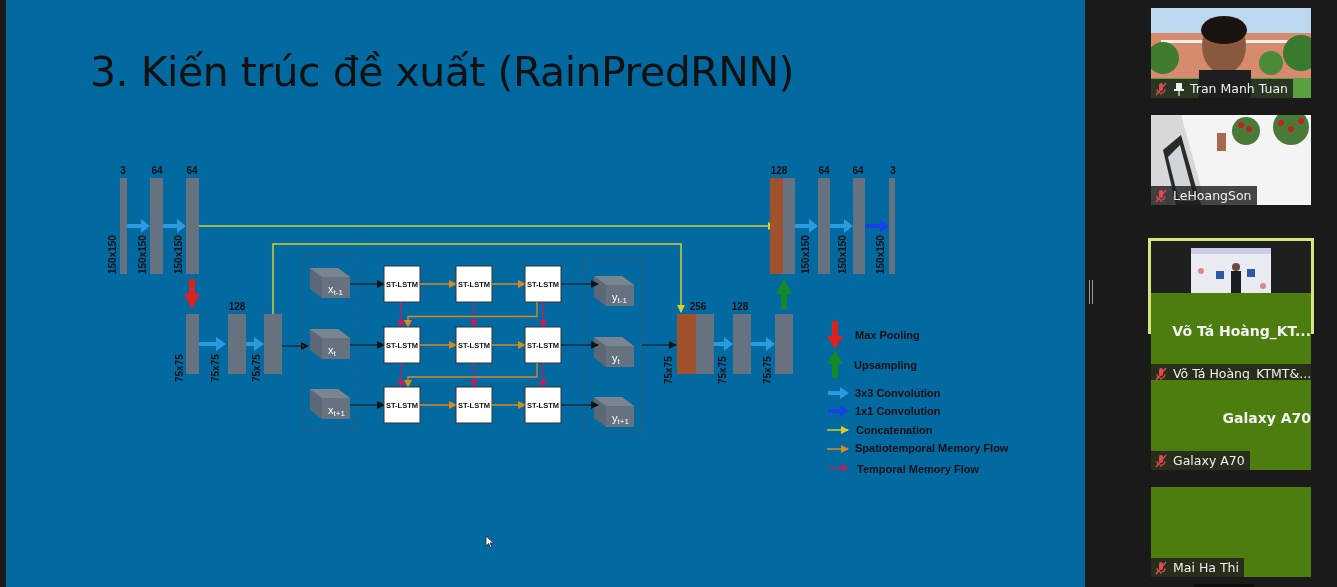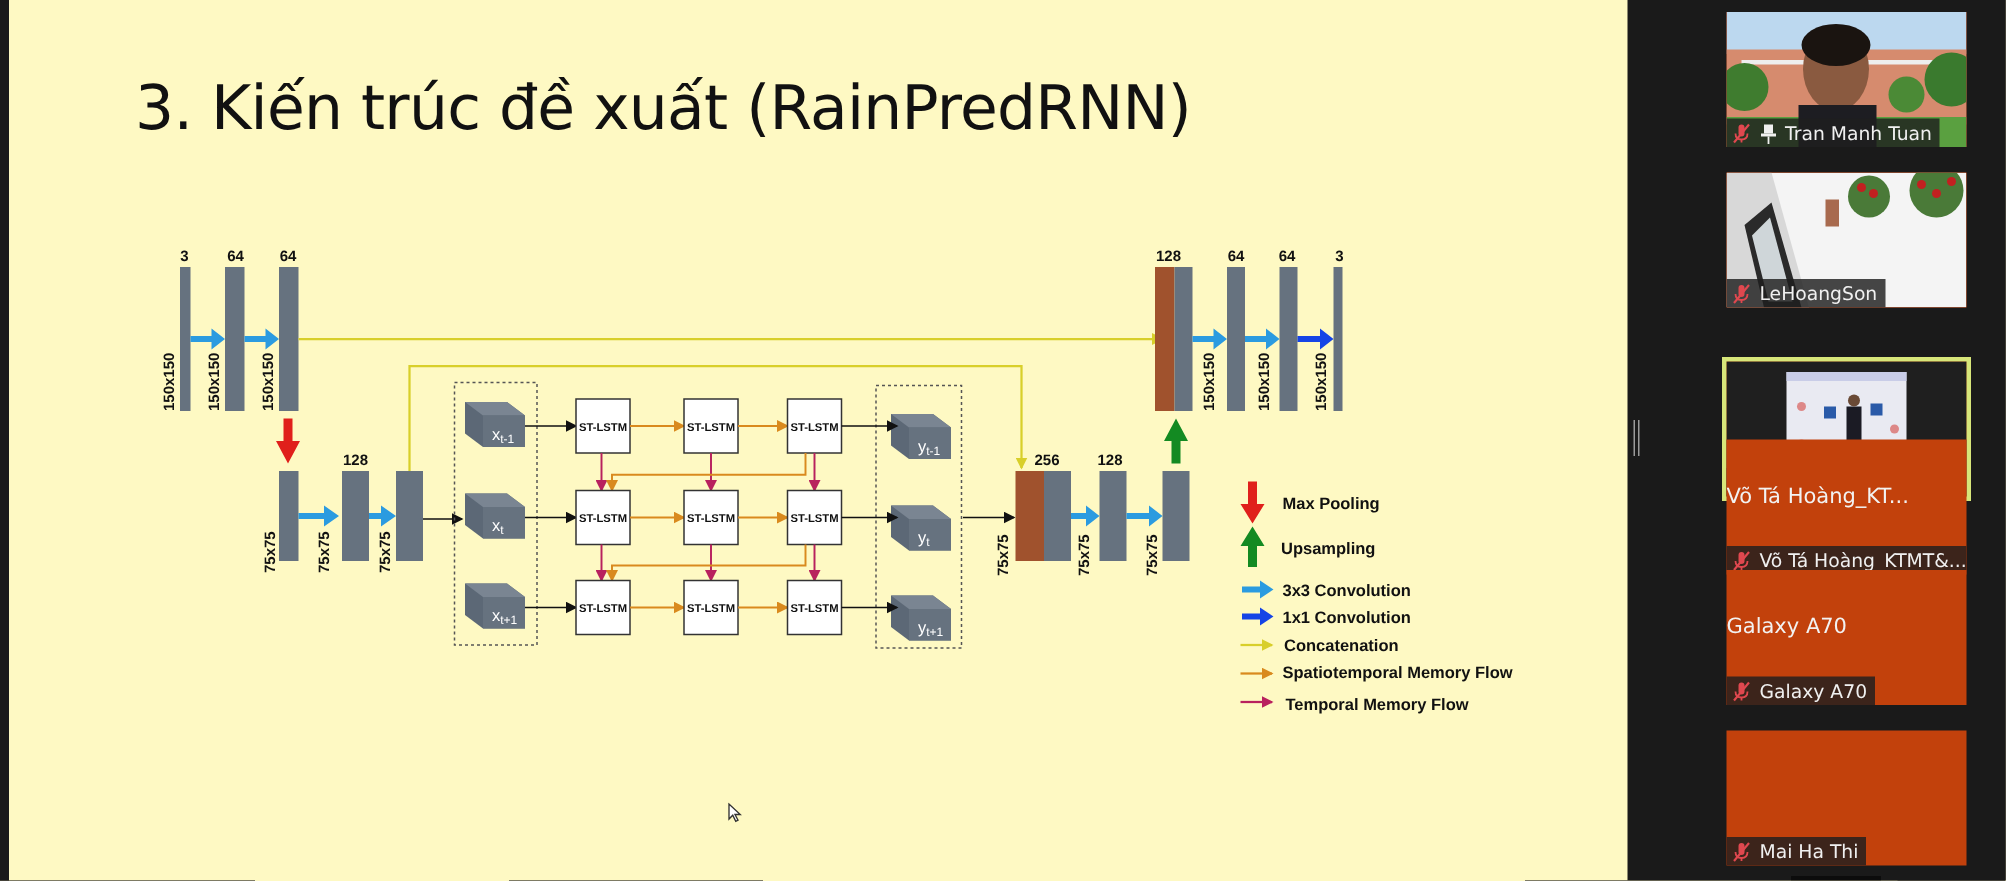--- a/index.html
+++ b/index.html
@@ -1,32 +1,32 @@
 <!DOCTYPE html>
 <html><head>
 <meta charset="utf-8">
 <style>
   * { box-sizing: border-box; margin: 0; padding: 0; }
   html, body { width: 1337px; height: 587px; overflow: hidden; background: #1a1a1a; }
   body { position: relative; font-family: "Liberation Sans", sans-serif; }
 
   .left-bar { position: absolute; left: 0; top: 0; width: 6px; height: 587px; background: #1a1a1a; }
-  .slide { position: absolute; left: 6px; top: 0; width: 1259px; height: 587px; background: #fef9c3; overflow: hidden; }
+  .slide { position: absolute; left: 6px; top: 0; width: 1259px; height: 587px; background: #0369a1; overflow: hidden; }
   .slide-title { position: absolute; left: 84px; top: 48px; font-family: "DejaVu Sans", sans-serif; font-size: 41px; font-weight: normal; color: #111; letter-spacing: -0.5px; white-space: nowrap; }
   .diagram { position: absolute; left: 0; top: 0; width: 1079px; height: 587px; }
   .cursor { position: absolute; left: 479px; top: 535px; }
 
   .panel { position: absolute; left: 1085px; top: 0; width: 252px; height: 587px; background: #1a1a1a; }
   .divider-handle { position: absolute; left: 1089px; top: 280px; width: 5px; height: 24px; }
   .divider-handle span { position: absolute; top: 0; width: 1px; height: 24px; background: #9a9a9a; }
 
-  .tile { position: absolute; left: 1151px; width: 160px; height: 90px; background: #c2410c; overflow: hidden; }
+  .tile { position: absolute; left: 1151px; width: 160px; height: 90px; background: #4d7c0f; overflow: hidden; }
   .tile.active { outline: 3px solid #d7e67a; outline-offset: 0px; margin-top: 43px; }
   .tile .video { position: absolute; inset: 0; }
-  .tile .center-name { position: absolute; left: 0; right: 0; top: 30px; text-align: left; color: #f2f2f2; font-weight: normal; font-size: 14px; font-family: "DejaVu Sans", sans-serif; white-space: nowrap; }
+  .tile .center-name { position: absolute; left: 0; right: 0; top: 30px; text-align: right; color: #f2f2f2; font-weight: bold; font-size: 14px; font-family: "DejaVu Sans", sans-serif; white-space: nowrap; }
   .name-tag { position: absolute; left: 0; bottom: 0; height: 19px; background: rgba(30,30,30,0.82); color: #f0f0f0; font-size: 12.5px; font-family: "DejaVu Sans", sans-serif; display: flex; align-items: center; padding: 0 5px 0 3px; white-space: nowrap; max-width: 160px; overflow: hidden; }
   .name-tag .mic { width: 14px; height: 14px; margin-right: 5px; flex: none; }
   .name-tag .pin { width: 12px; height: 14px; margin-right: 5px; flex: none; }
   .bottom-bar { position: absolute; left: 1194px; top: 584px; width: 60px; height: 3px; background: #0c0c0c; }
 </style>
 </head>
 <body>
 
 <div class="left-bar"></div>
 

